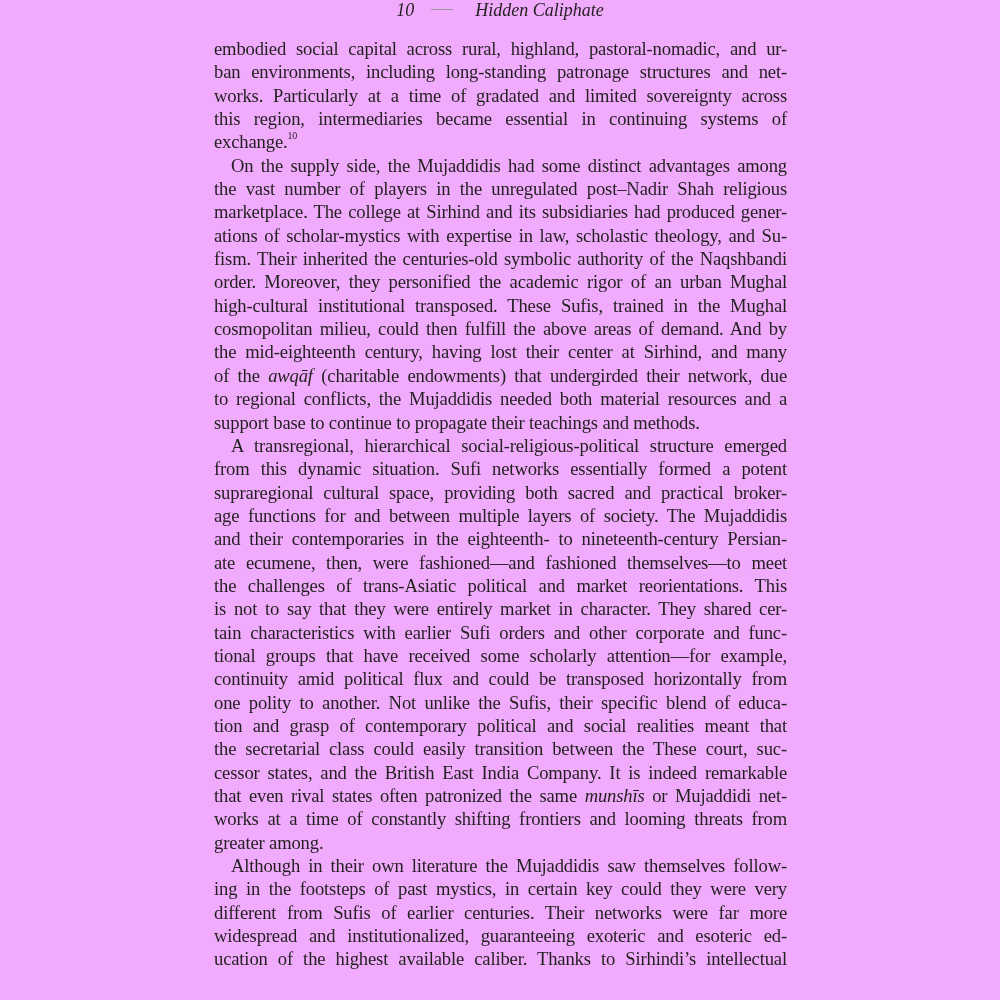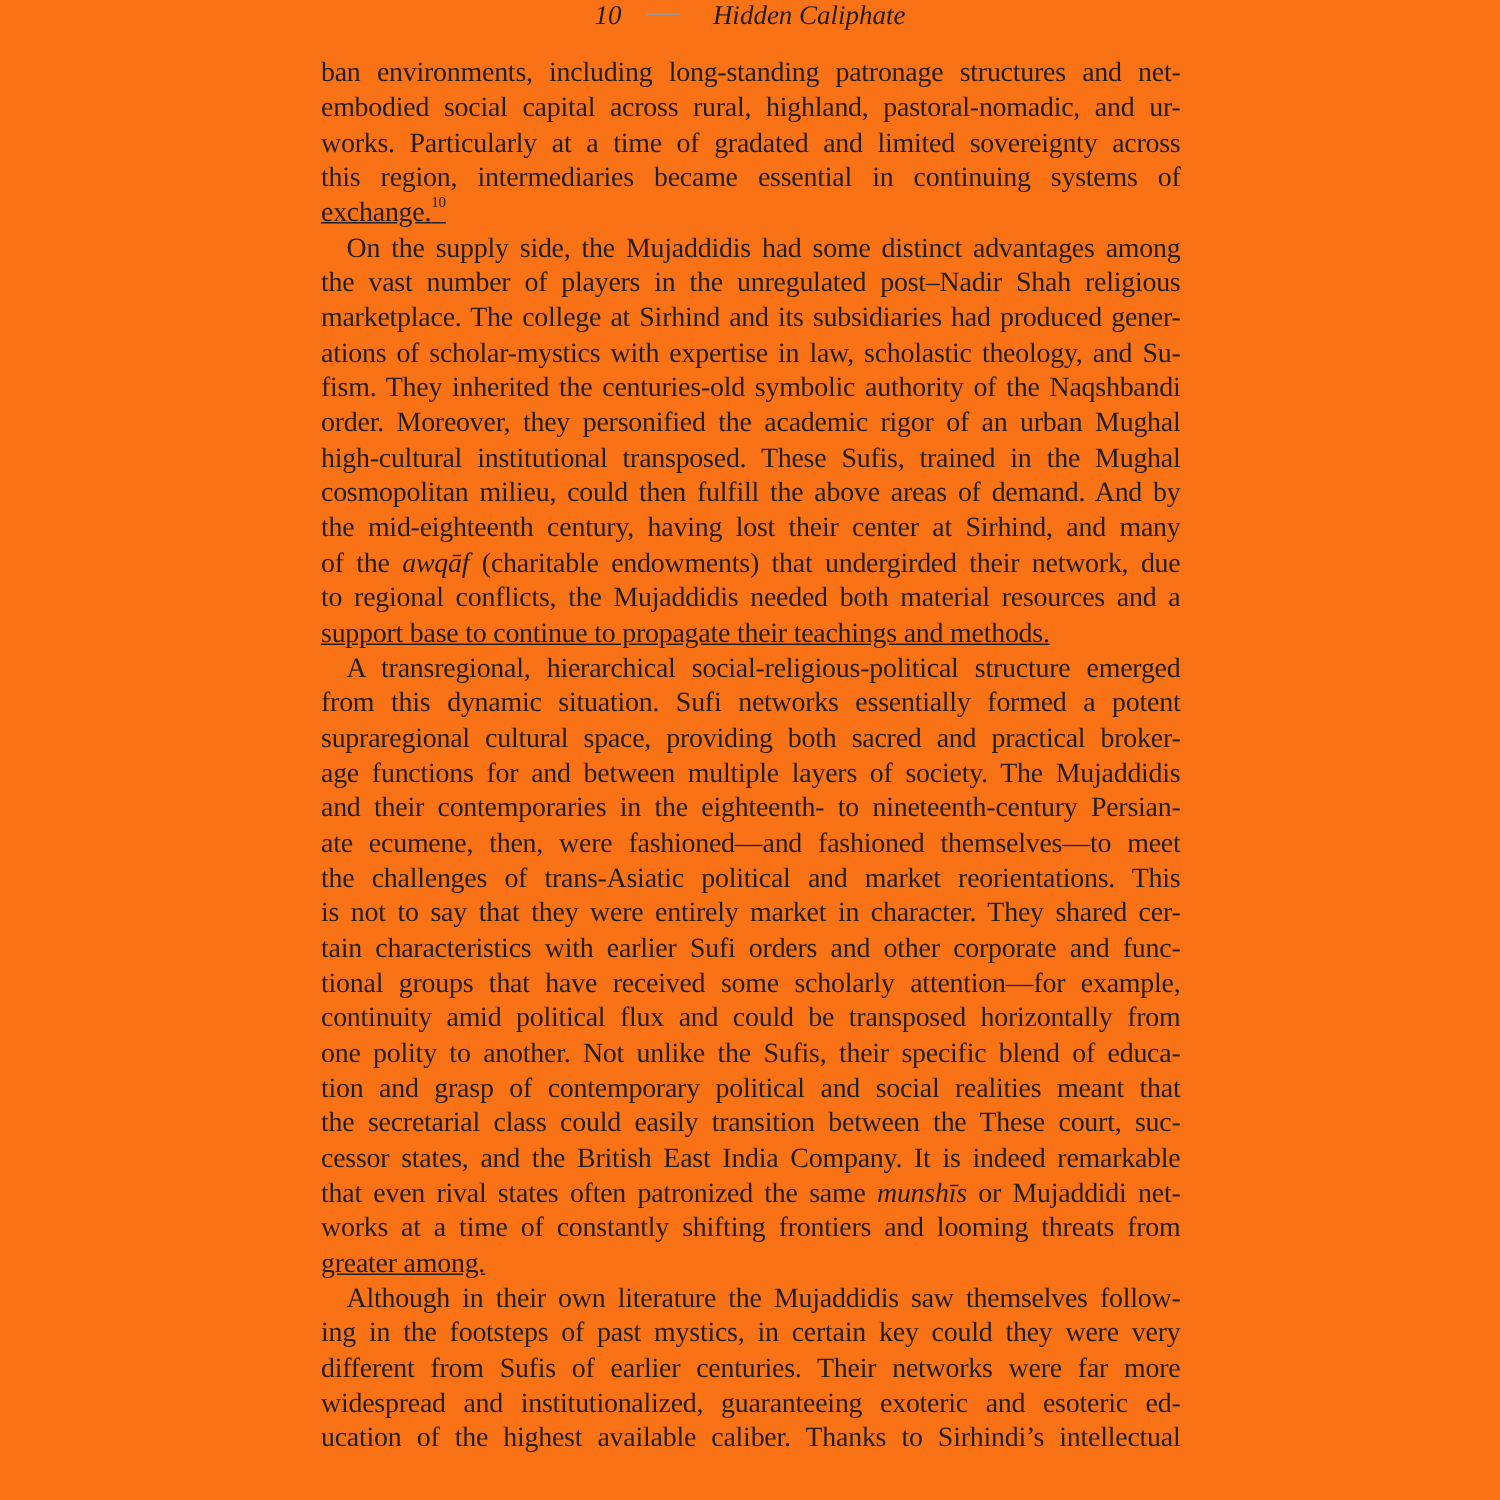--- a/index.html
+++ b/index.html
@@ -1,66 +1,66 @@
 <!DOCTYPE html>
 <html><head>
 <meta charset="utf-8">
 <style>
   html, body { margin: 0; padding: 0; background: #ffffff; }
   body { width: 1000px; height: 1000px; overflow: hidden; position: relative; }
   .page {
     position: absolute; left: 0; top: 0; width: 1000px; height: 1000px;
-    background: #f97316; color: #231f20;
+    background: #f0abfc; color: #231f20;
     font-family: "Liberation Serif", "DejaVu Serif", serif;
   }
   .running-head {
     position: absolute; top: 0px; left: 0; width: 1000px; height: 22px;
     text-align: center; font-style: italic; font-size: 18px; line-height: 20px;
     color: #231f20;
   }
   .running-head .folio { display: inline-block; margin-right: 10px; }
   .running-head .rule {
     display: inline-block; width: 22px; height: 1px; background: #9a9a9a;
     vertical-align: middle; margin: 0 8px 0 2px; position: relative; top: -2px;
   }
   .running-head .title { display: inline-block; margin-left: 10px; }
   .text-block { position: absolute; left: 214px; top: 37px; width: 573px; }
   .line {
     display: block; height: 23.35px; line-height: 23.35px; font-size: 18.6px;
     white-space: nowrap; text-align: justify; text-align-last: justify;
     overflow: visible; letter-spacing: -0.15px;
   }
-  .line.last { text-align-last: left; text-decoration: underline; }
+  .line.last { text-align-last: left; }
   .line.indent { padding-left: 17px; }
   .line i { font-style: italic; }
   sup.fn { font-size: 10px; line-height: 0; vertical-align: super; position: relative; top: -2px; }
 </style>
 </head>
 <body>
 
 <div class="page">
   <div class="running-head">
     <span class="folio">10</span>
     <span class="rule"></span>
     <span class="title">Hidden Caliphate</span>
   </div>
   <div class="text-block" id="text-block">
       <div>
+        <span class="line">embodied social capital across rural, highland, pastoral-nomadic, and ur-</span>
         <span class="line">ban environments, including long-standing patronage structures and net-</span>
-        <span class="line">embodied social capital across rural, highland, pastoral-nomadic, and ur-</span>
         <span class="line">works. Particularly at a time of gradated and limited sovereignty across</span>
         <span class="line">this region, intermediaries became essential in continuing systems of</span>
         <span class="line last">exchange.<sup class="fn">10</sup></span>
       </div>
       <div>
         <span class="line indent">On the supply side, the Mujaddidis had some distinct advantages among</span>
         <span class="line">the vast number of players in the unregulated post–Nadir Shah religious</span>
         <span class="line">marketplace. The college at Sirhind and its subsidiaries had produced gener-</span>
         <span class="line">ations of scholar-mystics with expertise in law, scholastic theology, and Su-</span>
-        <span class="line">fism. They inherited the centuries-old symbolic authority of the Naqshbandi</span>
+        <span class="line">fism. Their inherited the centuries-old symbolic authority of the Naqshbandi</span>
         <span class="line">order. Moreover, they personified the academic rigor of an urban Mughal</span>
         <span class="line">high-cultural institutional transposed. These Sufis, trained in the Mughal</span>
         <span class="line">cosmopolitan milieu, could then fulfill the above areas of demand. And by</span>
         <span class="line">the mid-eighteenth century, having lost their center at Sirhind, and many</span>
         <span class="line">of the <i>awqāf</i> (charitable endowments) that undergirded their network, due</span>
         <span class="line">to regional conflicts, the Mujaddidis needed both material resources and a</span>
         <span class="line last">support base to continue to propagate their teachings and methods.</span>
       </div>
       <div>
         <span class="line indent">A transregional, hierarchical social-religious-political structure emerged</span>

